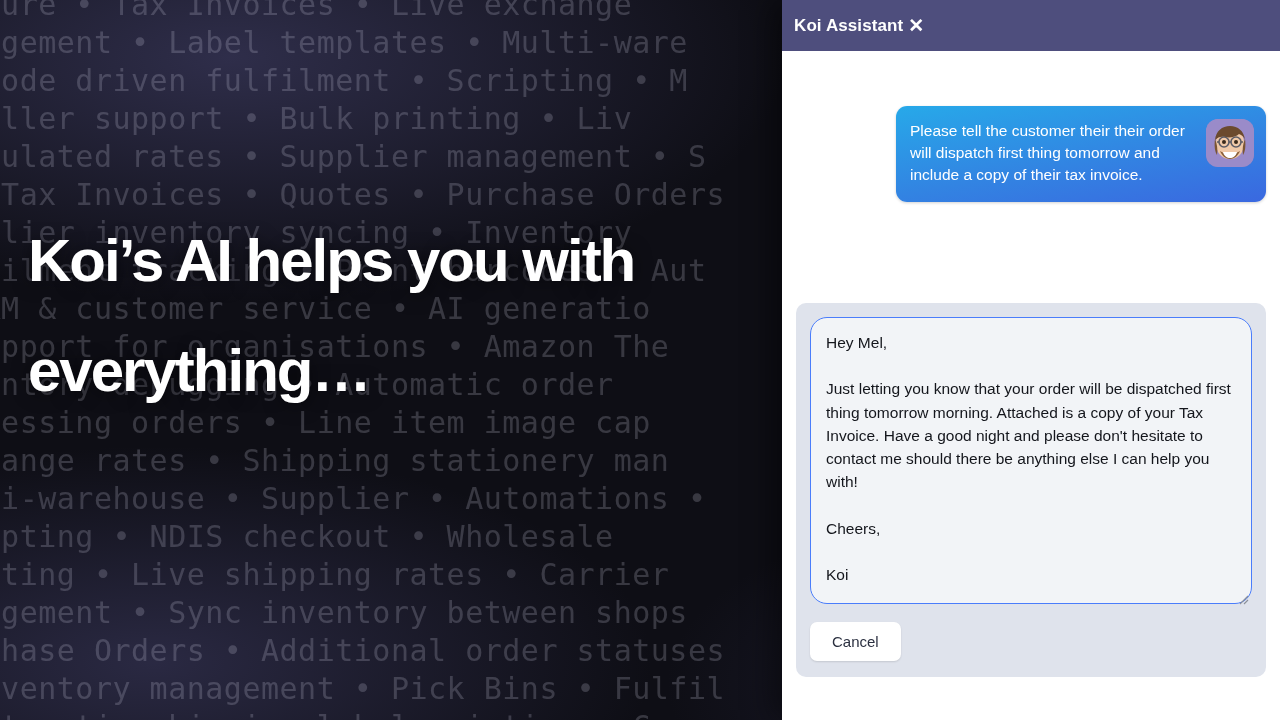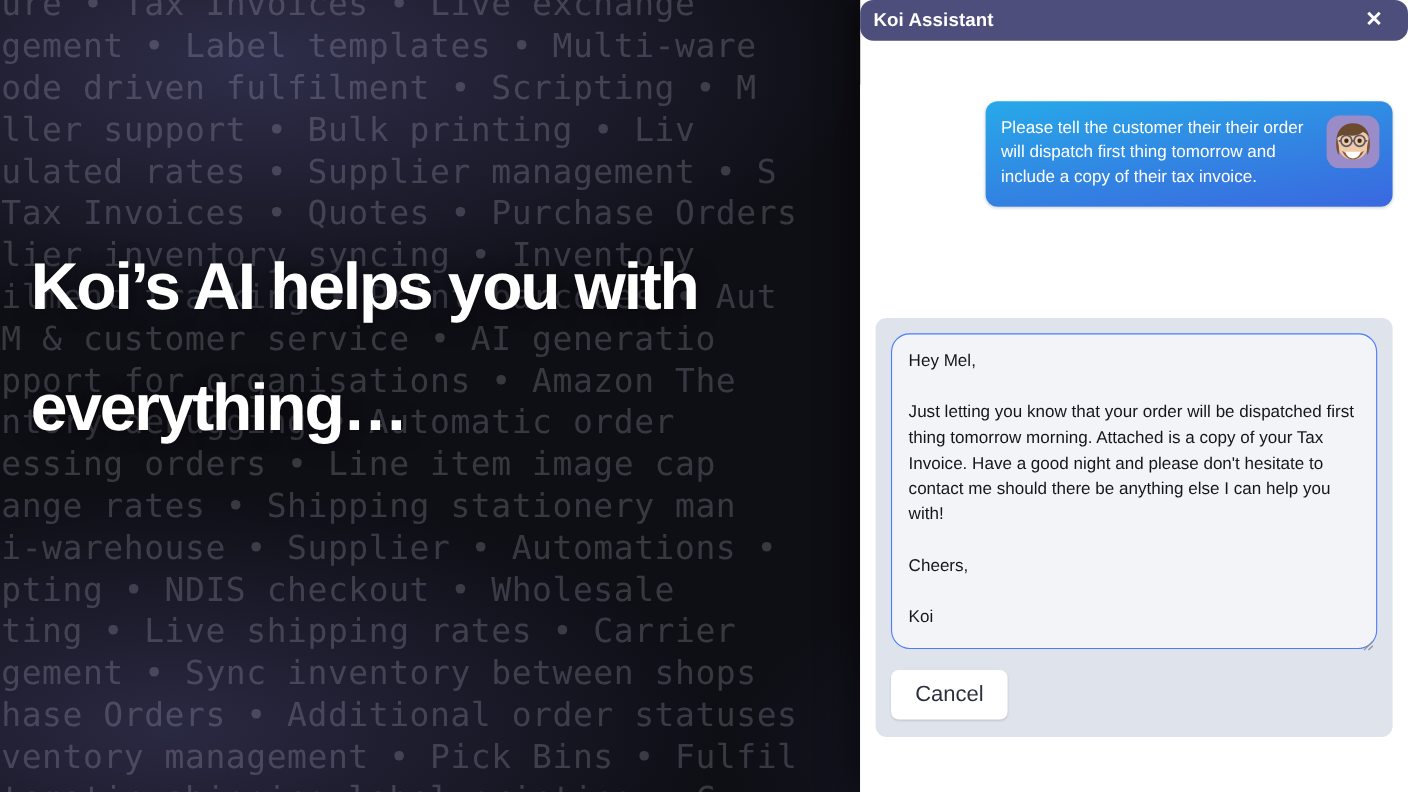--- a/index.html
+++ b/index.html
@@ -66,28 +66,26 @@
     left: 782px;
     width: 498px;
     height: 720px;
     background: #ffffff;
     box-shadow: -10px 0 28px rgba(0,0,0,0.45);
     display: flex;
     flex-direction: column;
   }
 
   .panel-header {
-    height: 37px;
+    height: 51px;
     background: #4e4e7d;
     display: flex;
     align-items: center;
-    justify-content: space-between;
     padding: 0 18px 0 12px;
     flex: none;
-    border-radius: 12px;
   }
   .panel-title {
     color: #ffffff;
     font-size: 17px;
     font-weight: bold;
     letter-spacing: 0.1px;
   }
   .close-btn {
     width: 26px;
     height: 26px;
@@ -201,21 +199,21 @@
   .actions {
     display: flex;
     align-items: center;
     justify-content: space-between;
     margin-top: 14px;
   }
   .btn {
     border: none;
     border-radius: 7px;
     font-family: "Liberation Sans", sans-serif;
-    font-size: 20px;
+    font-size: 15px;
     cursor: pointer;
     outline: none;
   }
   .btn-cancel {
     background: #ffffff;
     color: #2b3040;
     padding: 11px 22px;
     box-shadow: 0 1px 2px rgba(0,0,0,0.12);
   }
   .btn-send {

